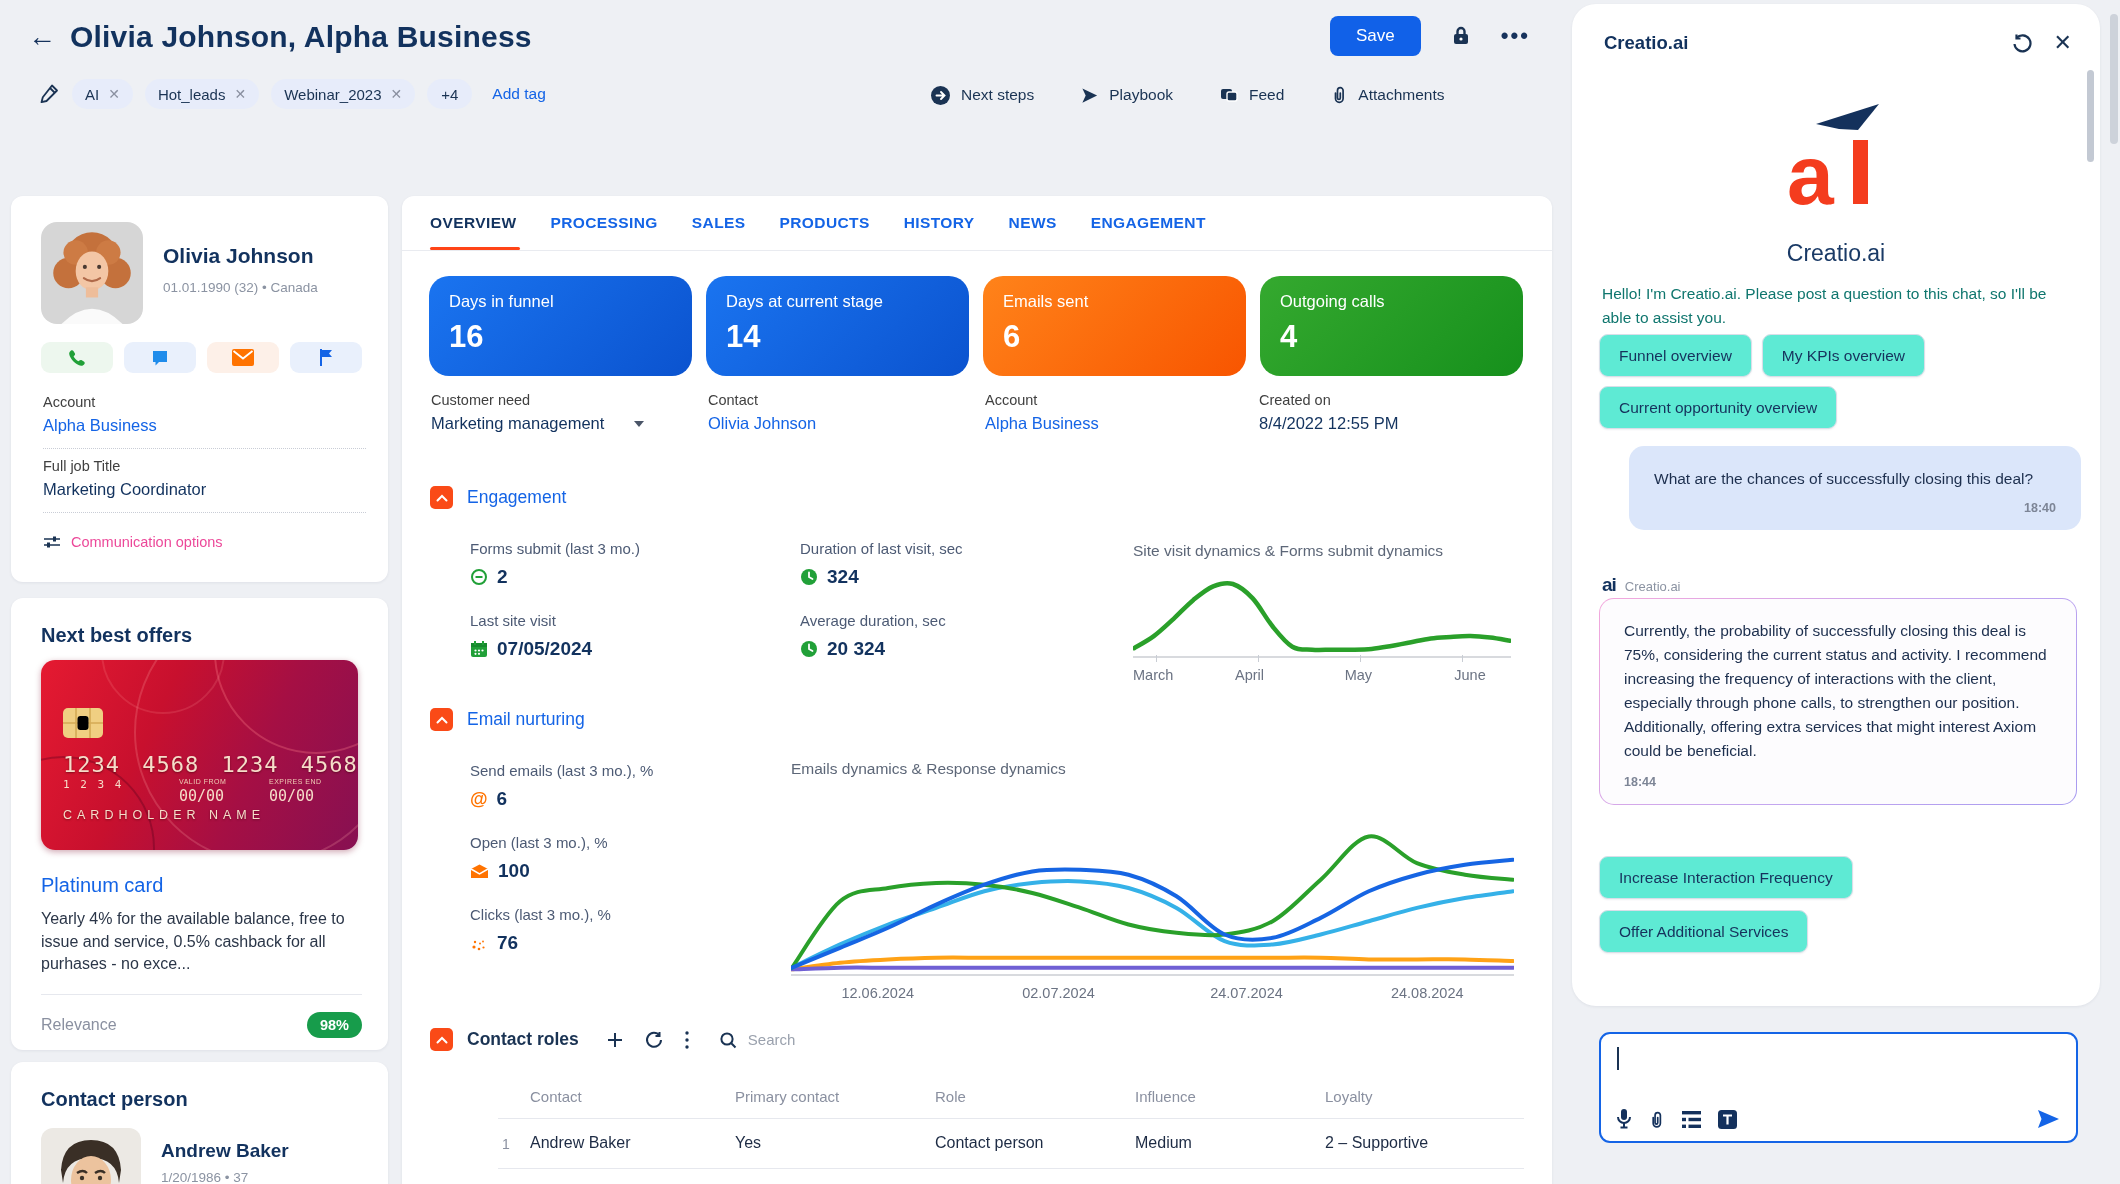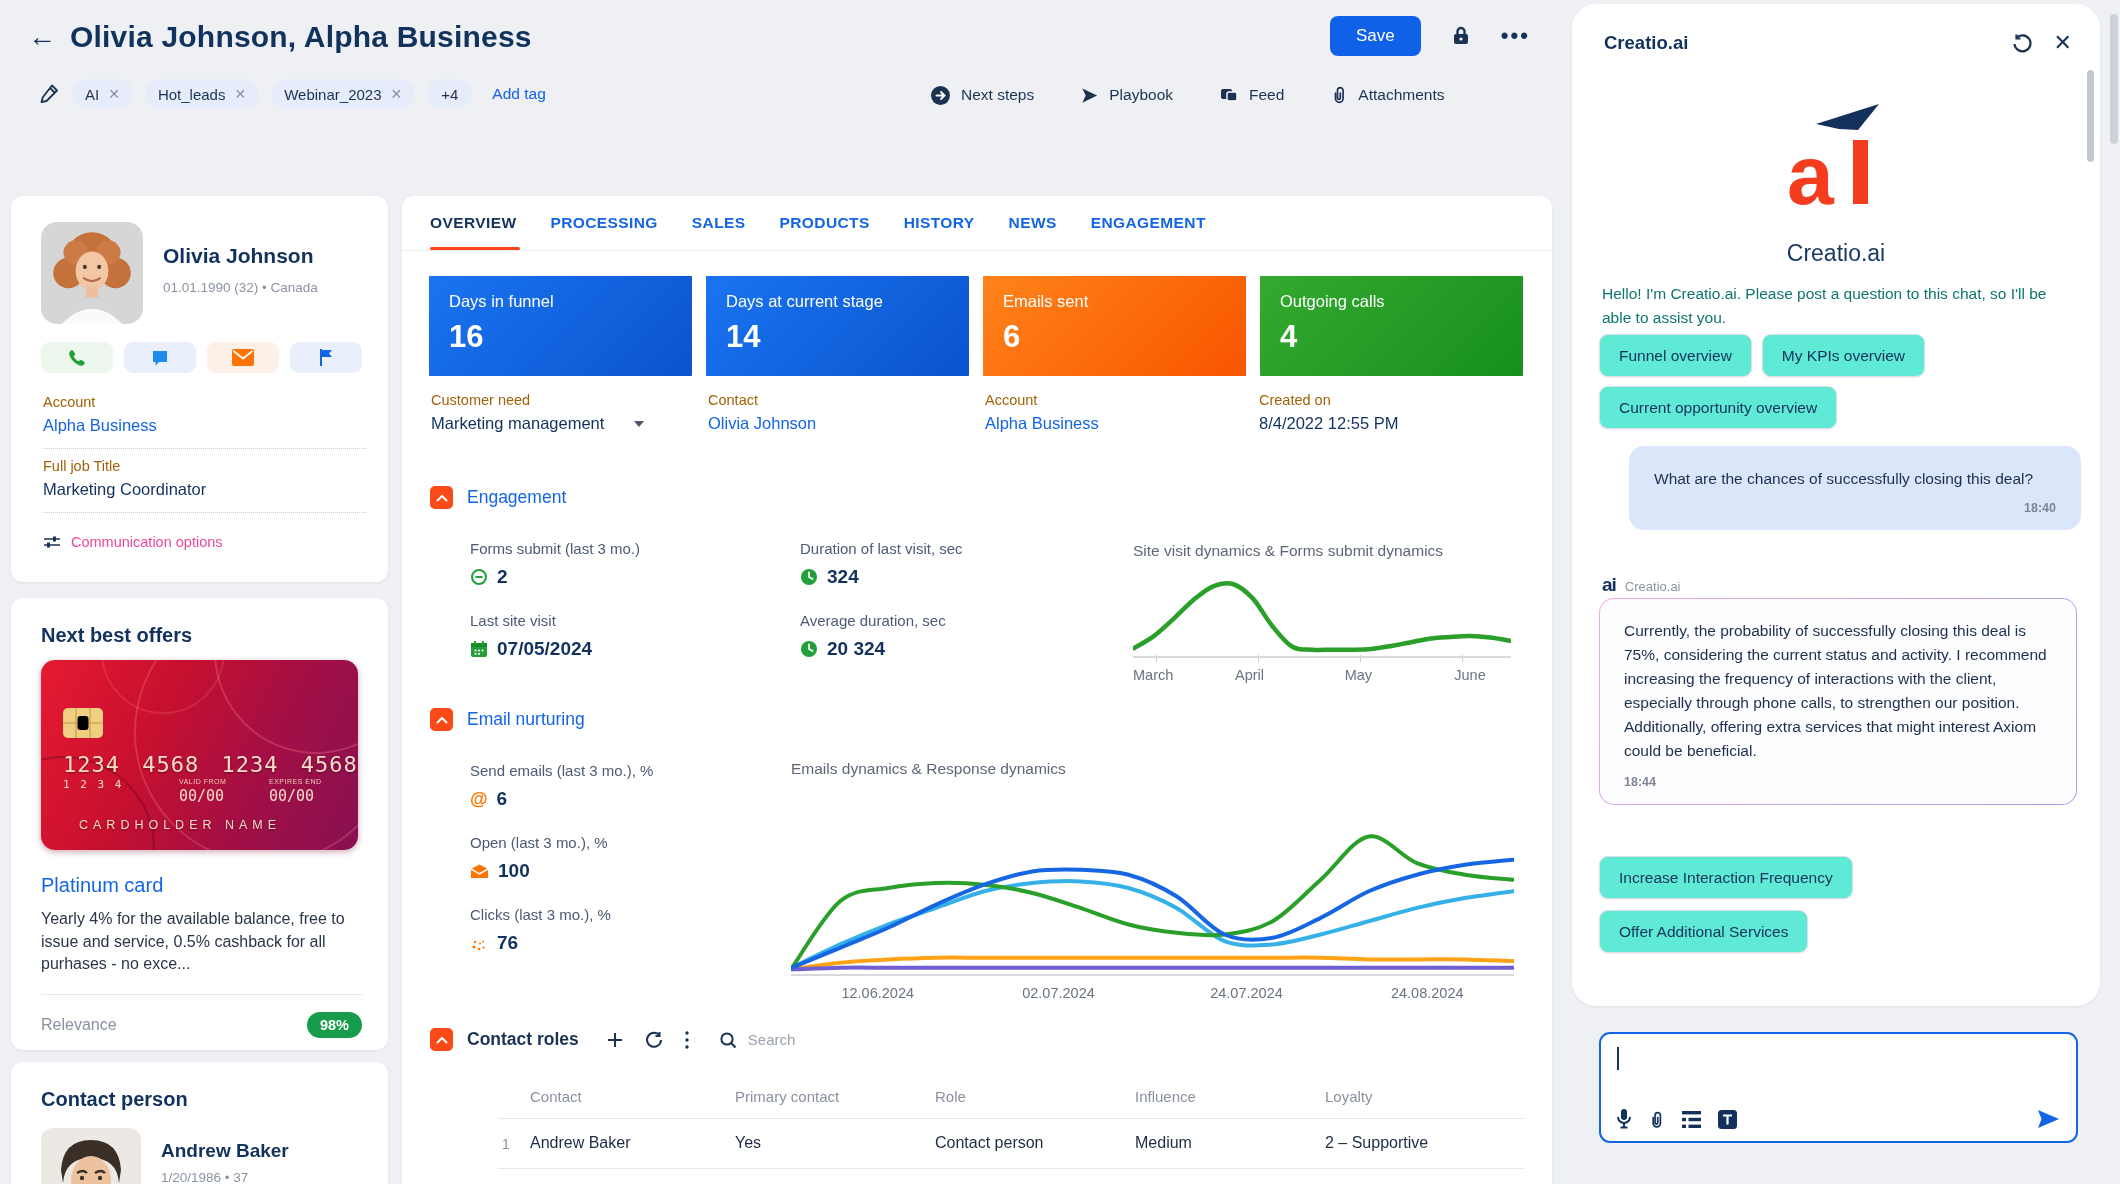--- a/index.html
+++ b/index.html
@@ -32,21 +32,21 @@
   .stage.todo{background:#d5d7da;color:#2b3648;}
   .caret{width:0;height:0;border-left:5px solid transparent;border-right:5px solid transparent;border-top:6px solid #3c4658;position:absolute;right:20px;top:14px;}
   
   .profilecard{left:11px;top:196px;width:377px;height:386px;}
   .avatar{position:absolute;left:30px;top:26px;border-radius:16px;overflow:hidden;}
   .pname{position:absolute;left:152px;top:48px;font-size:21px;font-weight:700;color:#12325e;}
   .pmeta{position:absolute;left:152px;top:84px;font-size:13.5px;color:#8b93a2;}
   .pactions{position:absolute;left:30px;top:146px;display:flex;gap:11px;}
   .pact{width:72px;height:31px;border-radius:9px;display:flex;align-items:center;justify-content:center;cursor:pointer;}
   .pact.g{background:#edf7ee;} .pact.b{background:#e9f0fc;} .pact.o{background:#fdf0e8;}
-  .flabel{font-size:14.5px;color:#a16207;}
+  .flabel{font-size:14.5px;color:#404040;}
   .fvalue{font-size:16.5px;color:#12325e;margin-top:6px;}
   .link{color:#1464e6;cursor:pointer;}
   .pfield1{position:absolute;left:32px;top:198px;}
   .pfield2{position:absolute;left:32px;top:262px;}
   .pdiv1,.pdiv2{position:absolute;left:32px;right:22px;border-top:1px dotted #c9cdd6;}
   .pdiv1{top:252px;} .pdiv2{top:316px;}
   .commopts{position:absolute;left:32px;top:338px;display:flex;align-items:center;gap:10px;font-size:14.5px;color:#ec4899;cursor:pointer;}
   
   .offerscard{left:11px;top:598px;width:377px;height:452px;}
   .cardtitle{font-size:20px;font-weight:700;color:#12325e;}
@@ -57,41 +57,41 @@
   .ring.r2{width:260px;height:260px;right:-40px;top:-60px;border-color:rgba(255,170,170,.22);}
   .ring.r3{width:180px;height:180px;left:-70px;bottom:-90px;border-color:rgba(90,0,30,.35);}
   .ring.r4{width:120px;height:120px;left:60px;top:-70px;border-color:rgba(255,150,150,.18);}
   .chipicon{position:absolute;left:22px;top:48px;}
   .cnum{position:absolute;left:22px;top:92px;font-family:"DejaVu Sans Mono",monospace;font-size:22px;letter-spacing:1px;word-spacing:8px;text-shadow:0 1px 2px rgba(60,0,10,.55);}
   .cnum2{position:absolute;left:22px;top:118px;font-family:"DejaVu Sans Mono",monospace;font-size:11px;letter-spacing:2px;}
   .cvf{position:absolute;left:138px;top:118px;text-align:left;}
   .cve{position:absolute;left:228px;top:118px;text-align:left;}
   .cvl{font-size:7px;letter-spacing:.5px;color:#f0cdb6;}
   .cvv{font-family:"DejaVu Sans Mono",monospace;font-size:15px;margin-top:2px;}
-  .choldr{position:absolute;left:22px;top:158px;font-size:12.5px;letter-spacing:5px;text-shadow:0 1px 2px rgba(60,0,10,.5);margin-left:16px;}
+  .choldr{position:absolute;left:22px;top:148px;font-size:12.5px;letter-spacing:5px;text-shadow:0 1px 2px rgba(60,0,10,.5);}
   .offername{position:absolute;left:30px;top:276px;font-size:20px;color:#1464e6;cursor:pointer;}
   .offerdesc{position:absolute;left:30px;top:310px;width:320px;font-size:16px;line-height:1.42;color:#2b3648;}
   .offerdiv{position:absolute;left:30px;right:26px;top:396px;border-top:1px solid #e6e8ee;}
   .relrow{position:absolute;left:30px;right:26px;top:414px;display:flex;align-items:center;justify-content:space-between;}
   .rellabel{font-size:16px;color:#8a90a0;}
   .relbadge{background:#179c4b;color:#fff;font-size:14.5px;font-weight:700;border-radius:14px;padding:5px 13px;}
   
   .personcard{left:11px;top:1062px;width:377px;height:160px;}
   .person-h{position:absolute;left:30px;top:26px;}
   .pavatar{position:absolute;left:30px;top:66px;border-radius:12px;overflow:hidden;}
   .pername{position:absolute;left:150px;top:78px;font-size:19px;font-weight:700;color:#12325e;}
   .permeta{position:absolute;left:150px;top:108px;font-size:13.5px;color:#8b93a2;}
   
   .maincard{left:402px;top:196px;width:1150px;height:1000px;border-radius:12px 12px 0 0;}
   .tabs{position:absolute;left:0;top:0;right:0;height:54px;border-bottom:1px solid #e9ebf0;display:flex;align-items:center;gap:34px;padding-left:28px;}
   .tab{font-size:15.5px;letter-spacing:.4px;color:#1464e6;cursor:pointer;position:relative;height:54px;display:flex;align-items:center;font-weight:600;}
   .tab.active{color:#12325e;}
   .tab.active::after{content:"";position:absolute;left:0;right:-4px;bottom:0;height:3px;background:#ff4417;border-radius:2px;}
   .mcards{position:absolute;left:27px;top:80px;display:flex;gap:14px;}
-  .mcard{width:263px;height:100px;border-radius:1px;color:#fff;padding:16px 20px;box-sizing:border-box;cursor:pointer;}
+  .mcard{width:263px;height:100px;border-radius:20px;color:#fff;padding:16px 20px;box-sizing:border-box;cursor:pointer;}
   .mcard .ml{font-size:16.5px;} .mcard .mv{font-size:31px;font-weight:600;margin-top:8px;}
   .m-blue{background:linear-gradient(135deg,#1a74f0,#0b53cf);}
   .m-orange{background:linear-gradient(135deg,#ff831a,#f85500);}
   .m-green{background:linear-gradient(135deg,#35a92f,#16901c);}
   .fieldrow{position:absolute;left:29px;top:196px;display:flex;}
   .field{width:277px;} .field:nth-child(3){width:274px;}
   .selwrap{display:flex;align-items:center;gap:30px;cursor:pointer;}
   .selcaret{width:0;height:0;border-left:5px solid transparent;border-right:5px solid transparent;border-top:6px solid #4a5568;}
   .sec-h{position:absolute;display:flex;align-items:center;gap:14px;}
   .collapse{width:23px;height:23px;border-radius:5px;background:#fa4a17;display:flex;align-items:center;justify-content:center;cursor:pointer;}

